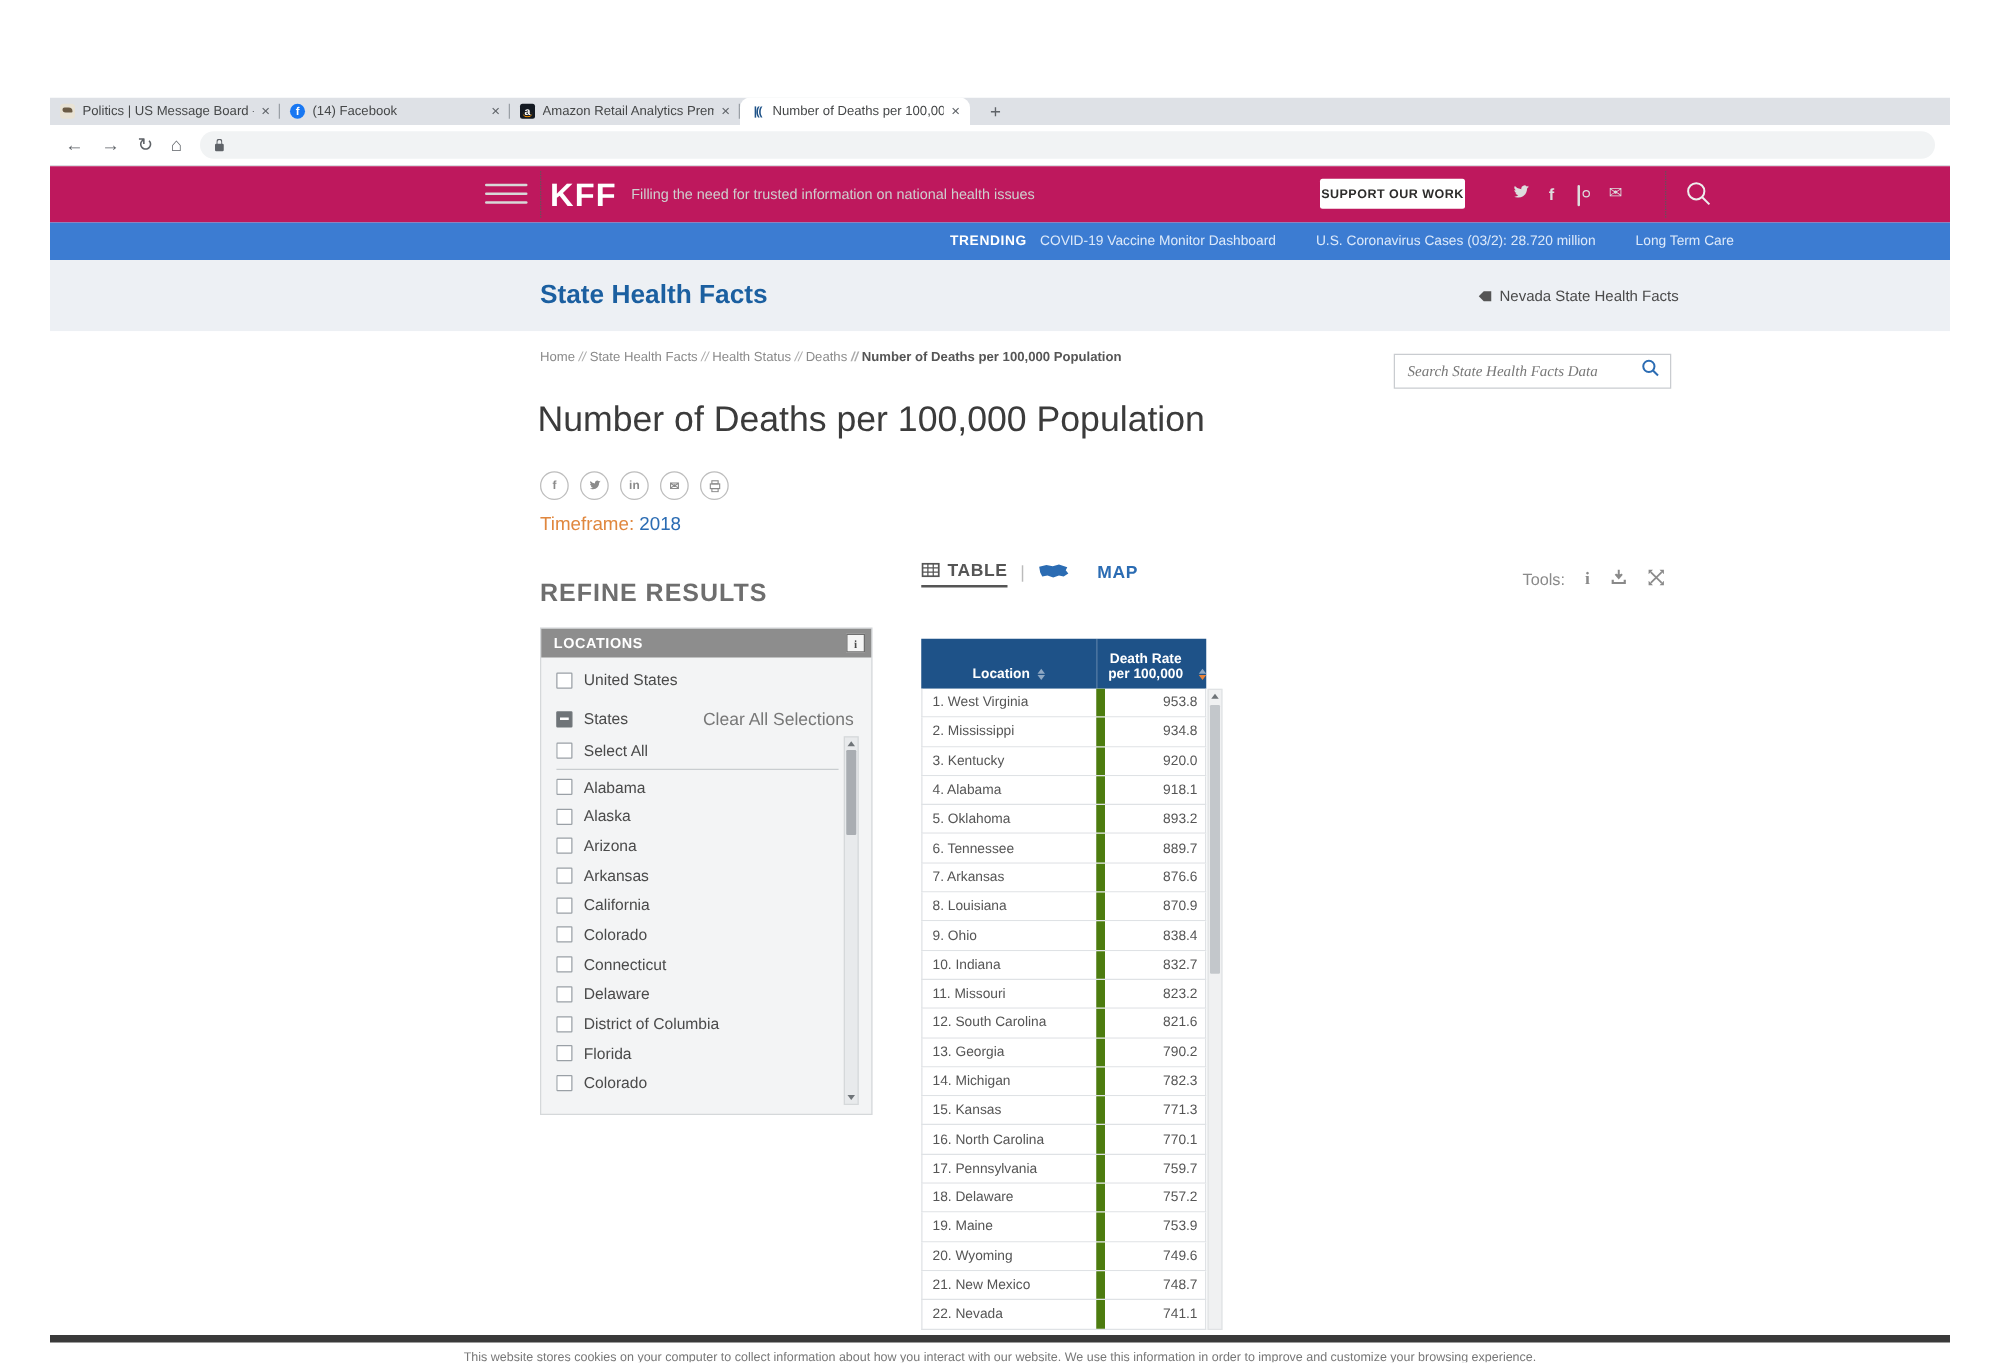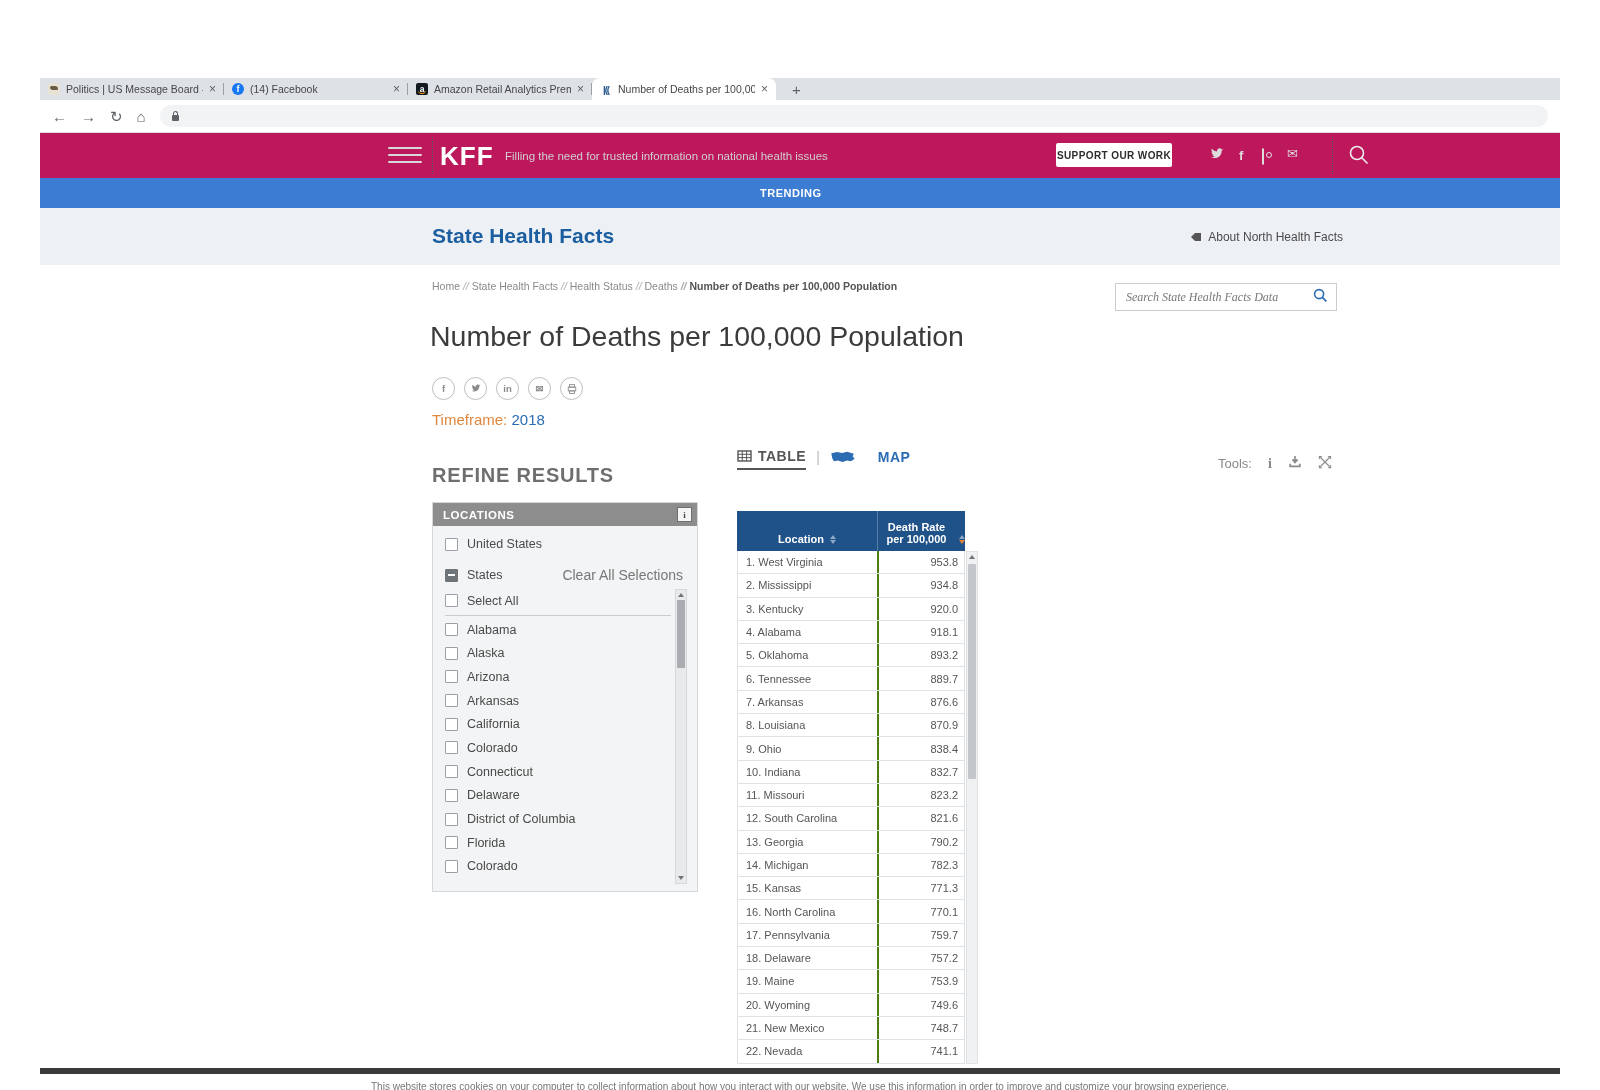--- a/index.html
+++ b/index.html
@@ -119,21 +119,21 @@
   .dt-h2{width:88px;border-left:1px solid rgba(255,255,255,.25);display:flex;align-items:flex-end;justify-content:center;gap:4px;
          padding-bottom:6px;box-sizing:border-box;text-align:center;line-height:12px;}
   .sort{display:inline-flex;flex-direction:column;gap:1px;margin-bottom:1px;}
   .sort i{width:0;height:0;border-left:3.5px solid transparent;border-right:3.5px solid transparent;}
   .sort .u{border-bottom:4px solid #8ea8c4;}
   .sort .d{border-top:4px solid #8ea8c4;}
   .sort .d.on{border-top-color:#e8833a;}
   .trow{display:flex;height:23.3px;border-bottom:1px solid #dfe2e5;font-size:11px;color:#555;background:#fff;
         border-left:1px solid #dfe2e5;border-right:1px solid #dfe2e5;box-sizing:border-box;}
   .tloc{width:140px;display:flex;align-items:center;padding-left:8px;box-sizing:border-box;}
-  .trate{width:88px;display:flex;align-items:center;justify-content:flex-end;padding-right:6px;box-sizing:border-box;border-left:2px solid #4d7c0f;}
+  .trate{width:88px;display:flex;align-items:center;justify-content:flex-end;padding-right:6px;box-sizing:border-box;border-left:7px solid #4d7c0f;}
   .tbl-scroll{position:absolute;left:926px;top:286px;width:12px;height:513px;background:#f0f1f2;border:1px solid #e0e2e4;box-sizing:border-box;}
   .tbl-scroll .thumb{position:absolute;left:1px;width:8px;top:12px;height:215px;background:#c3c7cb;border-radius:1px;}
 
   .bottombar{position:absolute;left:0;top:990px;width:100%;height:6px;background:#3a3a3a;}
   .cookienote{position:absolute;left:0;top:1003px;width:100%;text-align:center;font-size:10px;color:#777;}
 </style>
 </head>
 <body>
 
 <div class="window">
@@ -197,29 +197,38 @@
     <span class="mast-ic mast-search" style="left:1308px;top:11px">
       <svg width="22" height="22" viewBox="0 0 22 22">
           <circle cx="9" cy="9" r="6.5" fill="none" stroke="#eee" stroke-width="1.6"></circle>
           <line x1="13.8" y1="13.8" x2="19.5" y2="19.5" stroke="#eee" stroke-width="1.6"></line>
         </svg>
     </span>
   </div>
 
   <div class="trending">
     <span class="tr-label">TRENDING</span>
+    <span class="tr-items">
+
+        <span class="tr-item">COVID-19 Vaccine Monitor Dashboard</span>
+
+        <span class="tr-item">U.S. Coronavirus Cases (03/2): 28.720 million</span>
+
+        <span class="tr-item">Long Term Care</span>
+
+    </span>
   </div>
 
   <div class="band">
     <div class="band-title">State Health Facts</div>
     <div class="band-about">
       <svg width="12" height="10" viewBox="0 0 12 10">
           <path fill="#555" d="M11 1 5 1 1 5l4 4 6 0z"></path>
         </svg>
-      <span>About North Health Facts</span>
+      <span>Nevada State Health Facts</span>
     </div>
   </div>
 
   <div class="content">
 
     <div class="breadcrumb">
       
         <span class="bc-item">Home</span>
       
         <span class="bc-item">State Health Facts</span>

